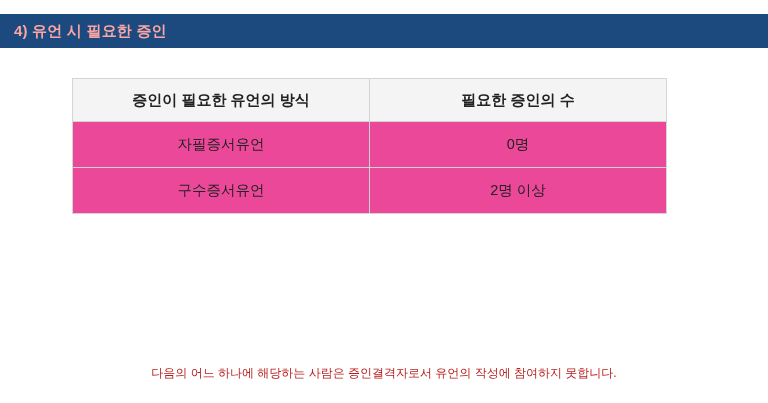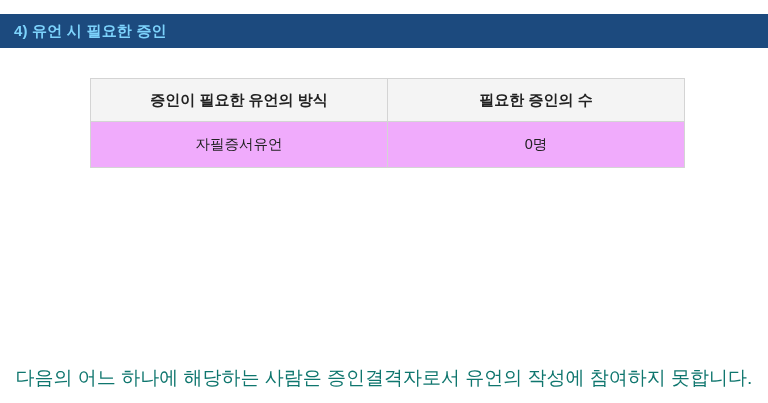--- a/index.html
+++ b/index.html
@@ -24,29 +24,29 @@
     position: absolute;
     left: 0;
     top: 14px;
     width: 768px;
     height: 34px;
     background: #1c4a7e;
     display: flex;
     align-items: center;
   }
   .section-header-title {
-    color: #7dd3fc;
+    color: #fca5a5;
     font-size: 15px;
     font-weight: bold;
     padding-left: 14px;
     letter-spacing: 0.2px;
   }
   .table-wrap {
     position: absolute;
-    left: 90px;
+    left: 72px;
     top: 78px;
     width: 588px;
   }
   table.witness-table {
     border-collapse: collapse;
     width: 588px;
     table-layout: fixed;
   }
   table.witness-table th,
   table.witness-table td {
@@ -57,33 +57,33 @@
     color: #222222;
   }
   table.witness-table thead th {
     background: #f4f4f4;
     font-weight: bold;
     height: 40px;
     font-size: 15px;
   }
   table.witness-table tbody td {
     height: 43px;
-    background: #f0abfc;
+    background: #ec4899;
     font-weight: normal;
   }
   .col-a { width: 294px; }
   .col-b { width: 294px; }
   .footnote {
     position: absolute;
     left: 0;
     top: 365px;
     width: 768px;
     text-align: center;
-    font-size: 19px;
-    color: #0f766e;
+    font-size: 12px;
+    color: #b91c1c;
   }
 </style>
 </head>
 <body>
 
 <div class="page">
 
   <div class="section-header">
     <div class="section-header-title">4) 유언 시 필요한 증인</div>
   </div>
@@ -94,19 +94,23 @@
         <tr>
           <th class="col-a">증인이 필요한 유언의 방식</th>
           <th class="col-b">필요한 증인의 수</th>
         </tr>
       </thead>
       <tbody>
         <tr>
           <td class="col-a">자필증서유언</td>
           <td class="col-b">0명</td>
         </tr>
+        <tr>
+          <td class="col-a">구수증서유언</td>
+          <td class="col-b">2명 이상</td>
+        </tr>
       </tbody>
     </table>
   </div>
 
   <div class="footnote">다음의 어느 하나에 해당하는 사람은 증인결격자로서 유언의 작성에 참여하지 못합니다.</div>
 
 </div>
 
 </body></html>

